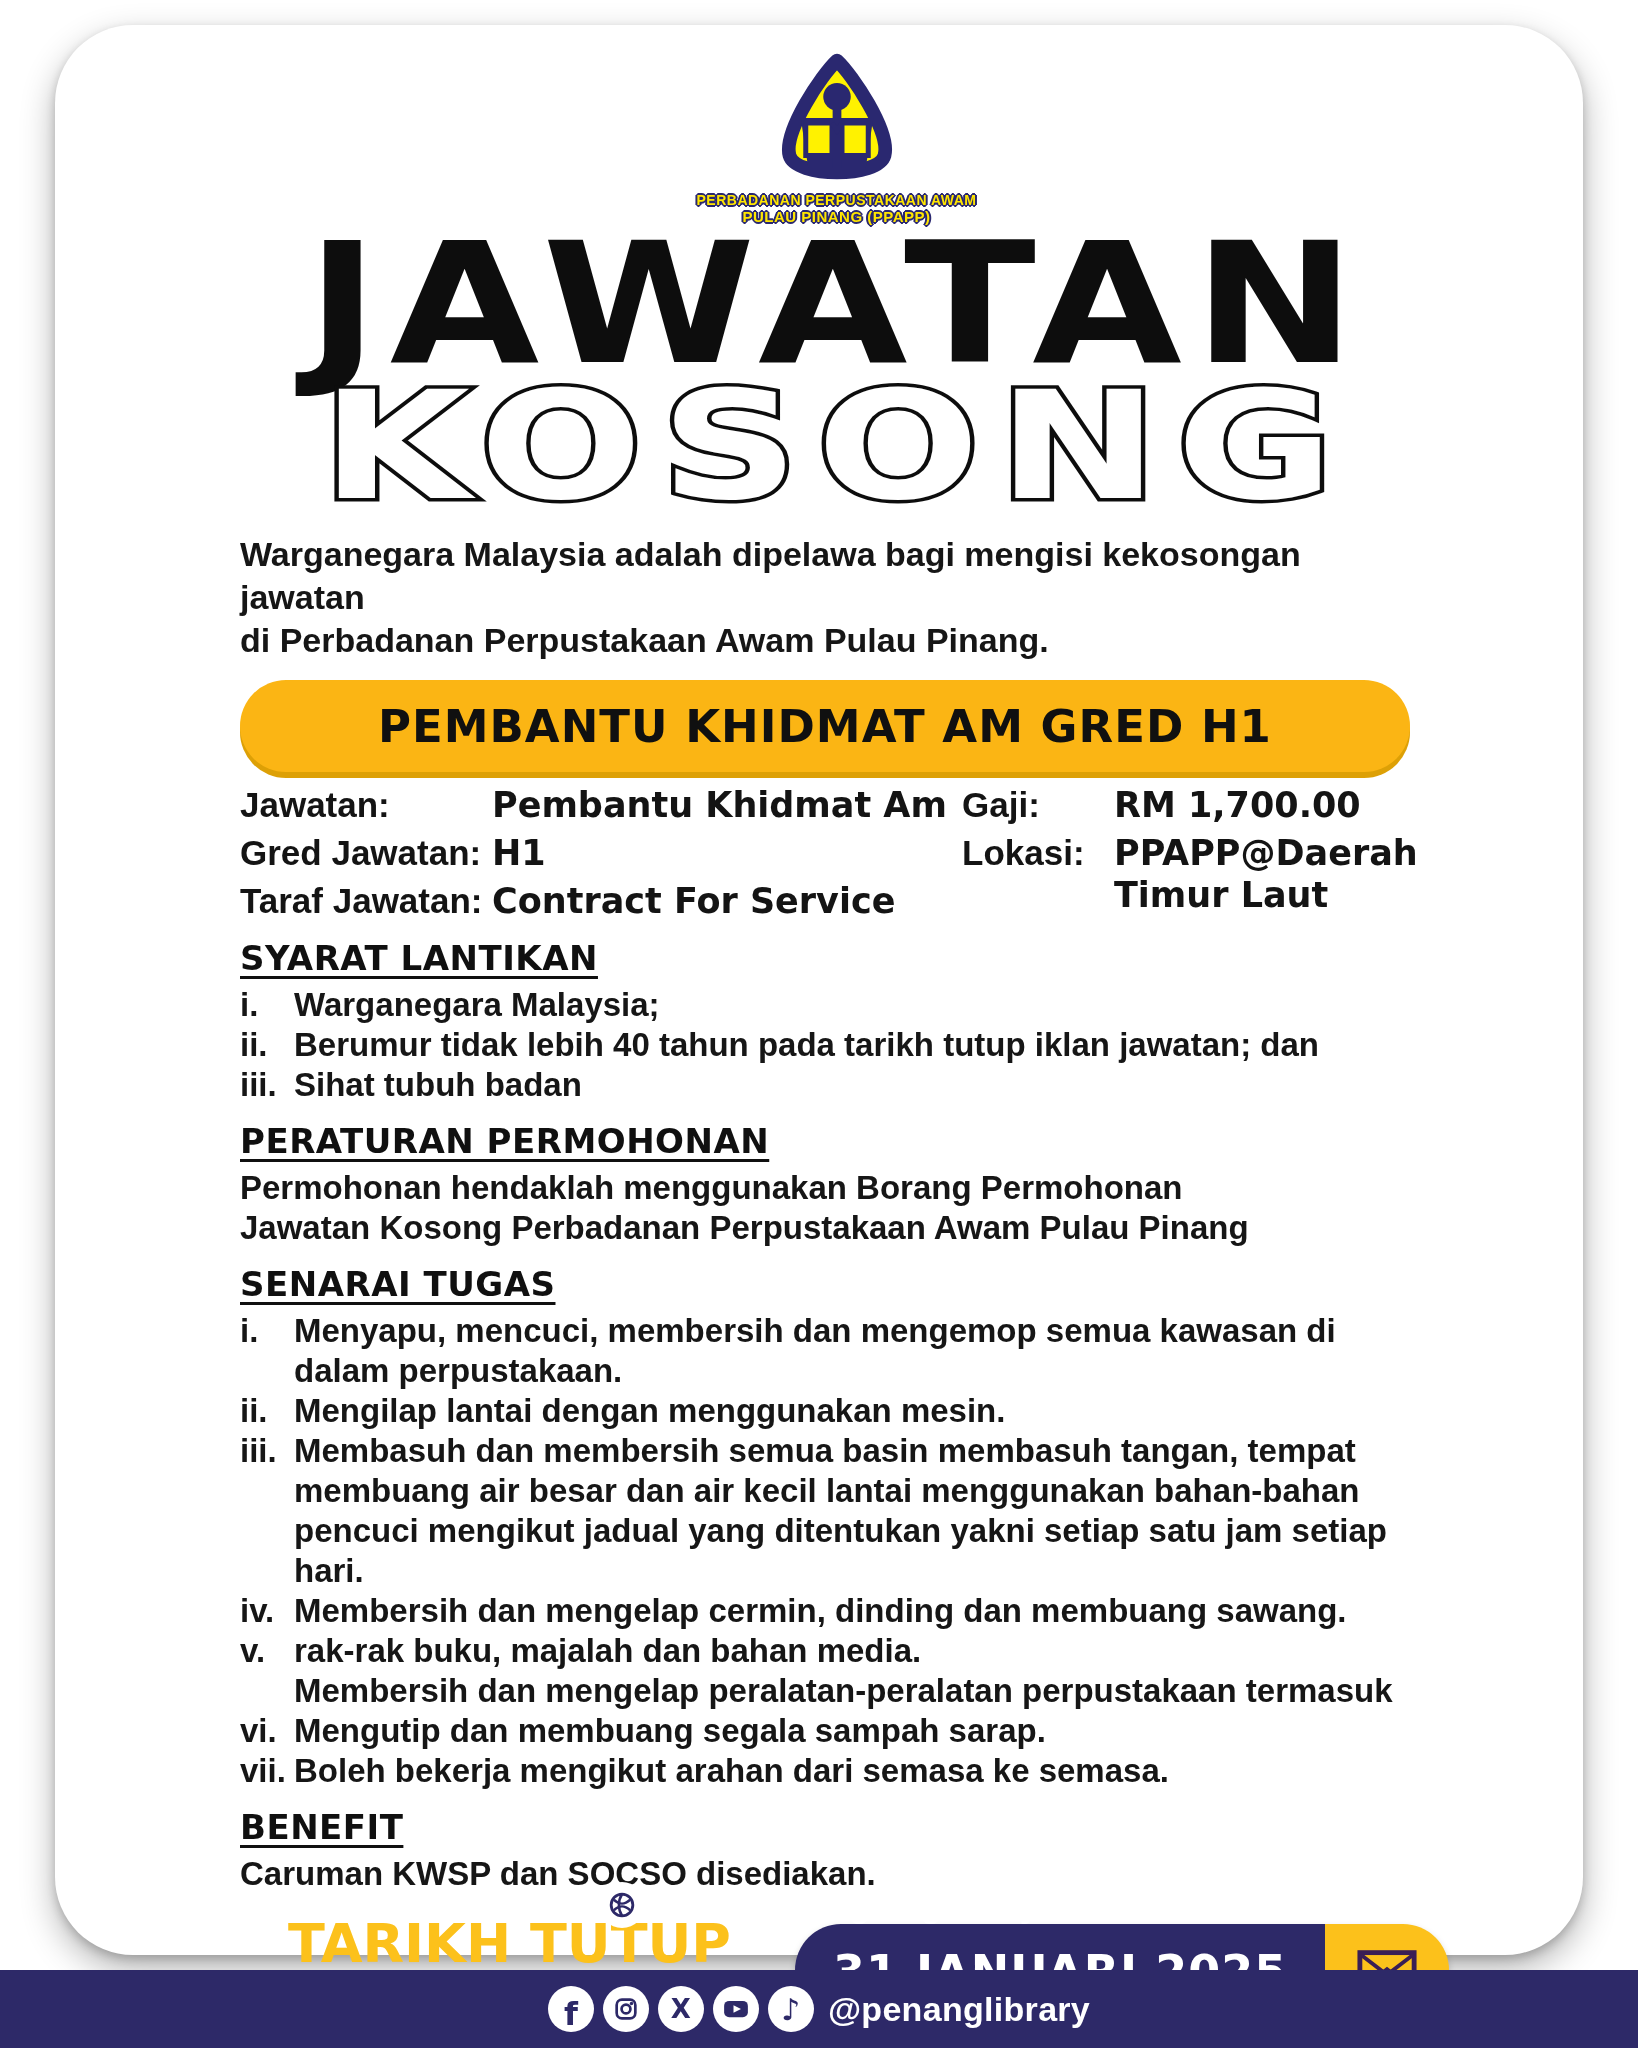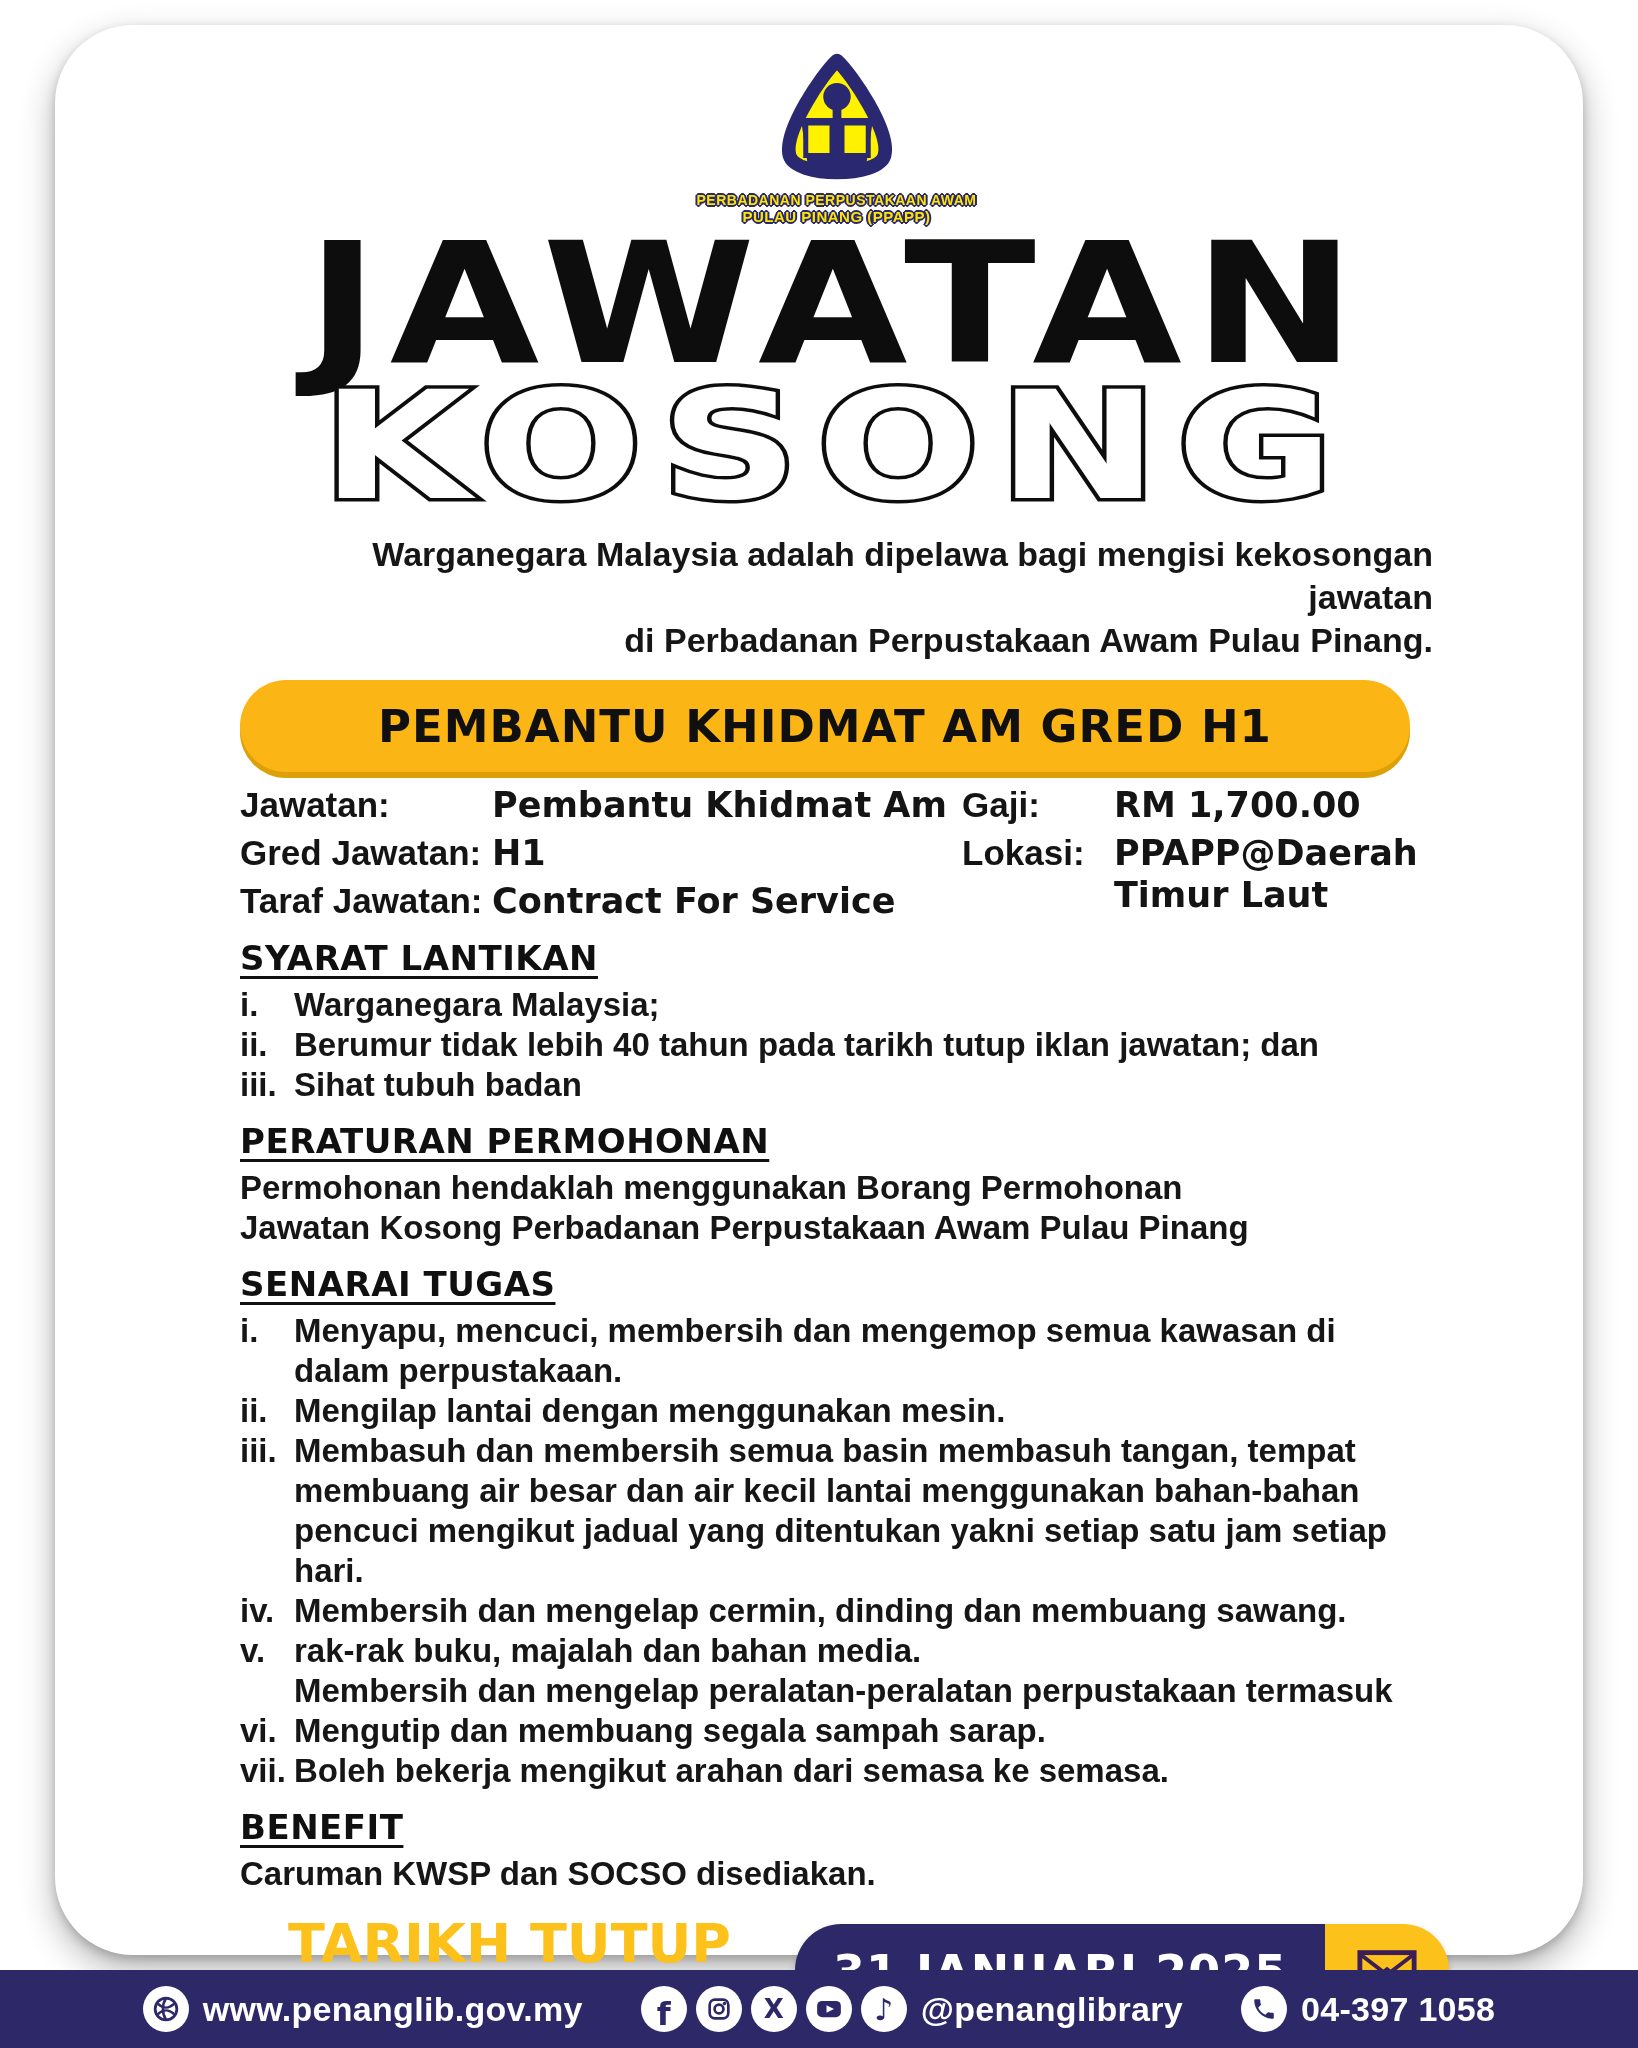--- a/index.html
+++ b/index.html
@@ -29,21 +29,21 @@
     line-height:146px;letter-spacing:10px;text-align:center;color:#0d0d0d;
     margin-top:6px;transform:scaleX(1.15);transform-origin:center;white-space:nowrap;
   }
   .title2{
     font-family:"DejaVu Sans",sans-serif;font-weight:700;font-size:150px;
     line-height:138px;letter-spacing:14px;text-align:center;color:#ffffff;
     -webkit-text-stroke:7px #0d0d0d;paint-order:stroke fill;
     transform:scaleX(1.28);transform-origin:center;white-space:nowrap;
   }
   .intro{margin-top:18px;font-size:34px;line-height:43px;font-weight:700;color:#161616;}
-  .intro span{display:block;text-align:right;}
+  .intro span{display:block;}
   
   .banner{
     margin-top:18px;width:1170px;height:92px;background:#FBB514;border-radius:46px;
     box-shadow:0 6px 0 #DDA006;display:flex;align-items:center;justify-content:center;
   }
   .banner-text{
     font-family:"DejaVu Sans",sans-serif;font-weight:700;font-size:45px;
     color:#101010;letter-spacing:1px;white-space:nowrap;
   }
   
@@ -78,21 +78,21 @@
     font-size:46px;letter-spacing:1px;display:flex;align-items:center;
     padding:0 38px;border-radius:46px 0 0 46px;white-space:nowrap;
   }
   .badge-cap{
     width:124px;background:#FCC11B;border-radius:0 46px 46px 0;
     display:flex;align-items:center;justify-content:center;
   }
   
   .footer{
     position:absolute;left:0;right:0;bottom:0;height:78px;background:#2D2968;
-    display:flex;align-items:center;justify-content:center;gap:58px;
+    display:flex;align-items:center;justify-content:center;gap:58px;flex-direction:column;
   }
   .f-group{display:flex;align-items:center;gap:14px;}
   .f-text{color:#ffffff;font-weight:700;font-size:34px;letter-spacing:.3px;white-space:nowrap;}
   .socials{display:flex;align-items:center;gap:9px;}
   .circle-icon{
     width:46px;height:46px;border-radius:50%;background:#ffffff;
     display:flex;align-items:center;justify-content:center;flex:0 0 auto;color:#2D2968;
   }
   .glyph-letter{font-family:"DejaVu Sans",sans-serif;font-weight:700;color:#2D2968;}
 </style>

